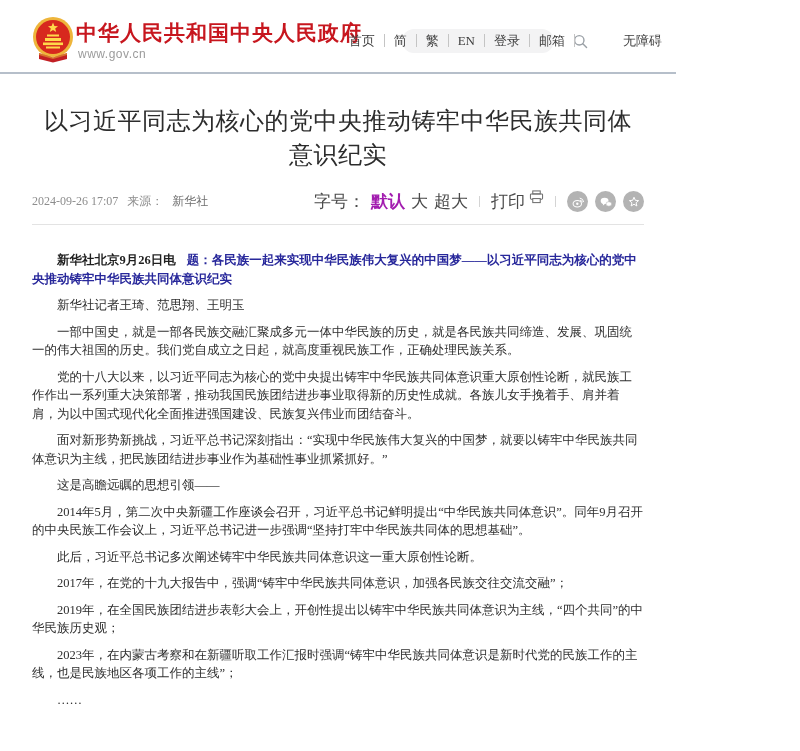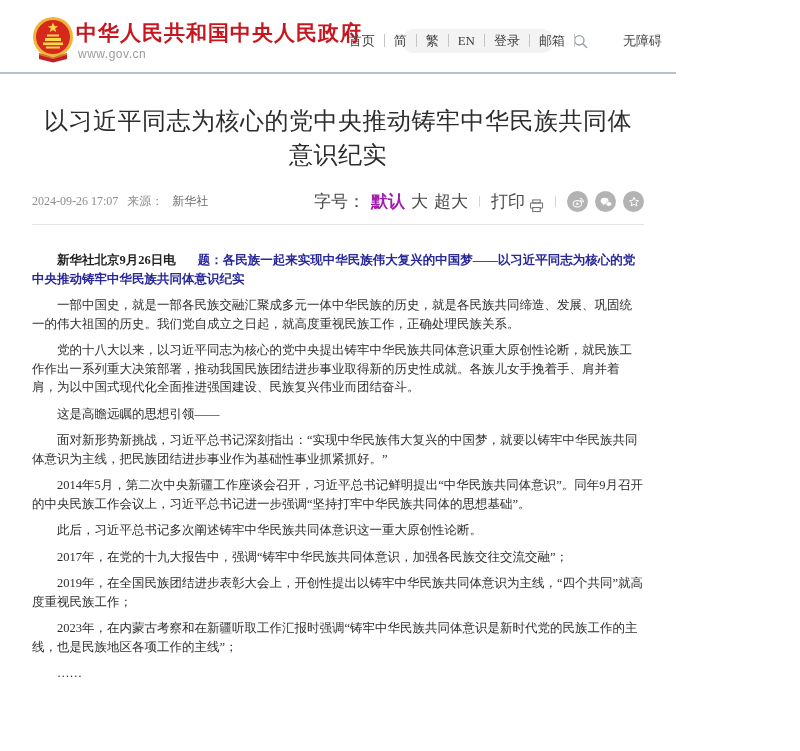--- a/index.html
+++ b/index.html
@@ -27,28 +27,28 @@
   .article-title { margin-top:30px; font-size:24px; font-weight:400; color:#2c2c2c; text-align:center; line-height:34px; letter-spacing:.5px; }
 
   .meta-row { margin-top:18px; display:flex; justify-content:space-between; align-items:center; border-bottom:1px solid #e3e3e3; padding-bottom:11px; font-family:"Liberation Serif", serif; }
   .meta-left { font-size:12px; color:#8d8d8d; }
   .meta-left span { margin-right:6px; }
   .meta-left .src-value { color:#6f6f6f; }
   .meta-right { display:flex; align-items:center; font-size:17px; color:#4a4a4a; }
   .fs { margin-left:6px; cursor:pointer; text-decoration:none; color:#4a4a4a; }
   .fs.active { color:#a21caf; font-weight:bold; }
   .vsep { display:inline-block; width:1px; height:11px; background:#d4d4d4; margin:0 11px; }
-  .print-btn { display:flex; align-items:flex-end; gap:4px; cursor:pointer; color:#4a4a4a; text-decoration:none; }
+  .print-btn { display:flex; align-items:flex-start; gap:4px; cursor:pointer; color:#4a4a4a; text-decoration:none; }
   .share-group { display:flex; align-items:center; gap:7px; }
   .share-circle { width:21px; height:21px; border-radius:50%; background:#b3b3b3; display:flex; align-items:center; justify-content:center; cursor:pointer; }
 
   .article-body { margin-top:26px; font-family:"Liberation Serif", serif; font-size:12.5px; color:#2e2e2e; }
   .article-body p { line-height:18.5px; margin-bottom:8px; text-indent:2em; }
   p.lead { font-weight:bold; color:#1f1f1f; }
-  .lead-prefix { margin-right:22px; }
+  .lead-prefix { margin-right:11px; }
   .lead-title { color:#28289b; }
 </style>
 </head>
 <body>
 
 <div class="page">
 
   <header class="site-header">
     <svg class="emblem" viewBox="0 0 42 47">
       <circle cx="21" cy="21" r="20" fill="#eeb53b"></circle>
@@ -134,27 +134,28 @@
         </span>
       </div>
     </div>
 
     <article class="article-body">
       <p class="lead">
         <span class="lead-prefix">新华社北京9月26日电</span><span class="lead-title">题：各民族一起来实现中华民族伟大复兴的中国梦——以习近平同志为核心的党中央推动铸牢中华民族共同体意识纪实</span>
       </p>
       <div>
 
+      <p class="body-p">新华社记者王琦、范思翔、王明玉</p>
           <p class="body-p">一部中国史，就是一部各民族交融汇聚成多元一体中华民族的历史，就是各民族共同缔造、发展、巩固统一的伟大祖国的历史。我们党自成立之日起，就高度重视民族工作，正确处理民族关系。</p>
           <p class="body-p">党的十八大以来，以习近平同志为核心的党中央提出铸牢中华民族共同体意识重大原创性论断，就民族工作作出一系列重大决策部署，推动我国民族团结进步事业取得新的历史性成就。各族儿女手挽着手、肩并着肩，为以中国式现代化全面推进强国建设、民族复兴伟业而团结奋斗。</p>
+          <p class="body-p">面对新形势新挑战，习近平总书记深刻指出：“实现中华民族伟大复兴的中国梦，就要以铸牢中华民族共同体意识为主线，把民族团结进步事业作为基础性事业抓紧抓好。”</p>
           <p class="body-p">这是高瞻远瞩的思想引领——</p>
-          <p class="body-p">面对新形势新挑战，习近平总书记深刻指出：“实现中华民族伟大复兴的中国梦，就要以铸牢中华民族共同体意识为主线，把民族团结进步事业作为基础性事业抓紧抓好。”</p>
           <p class="body-p">2014年5月，第二次中央新疆工作座谈会召开，习近平总书记鲜明提出“中华民族共同体意识”。同年9月召开的中央民族工作会议上，习近平总书记进一步强调“坚持打牢中华民族共同体的思想基础”。</p>
           <p class="body-p">此后，习近平总书记多次阐述铸牢中华民族共同体意识这一重大原创性论断。</p>
           <p class="body-p">2017年，在党的十九大报告中，强调“铸牢中华民族共同体意识，加强各民族交往交流交融”；</p>
-          <p class="body-p">2019年，在全国民族团结进步表彰大会上，开创性提出以铸牢中华民族共同体意识为主线，“四个共同”就高度重视民族工作；</p>
+          <p class="body-p">2019年，在全国民族团结进步表彰大会上，开创性提出以铸牢中华民族共同体意识为主线，“四个共同”的中华民族历史观；</p>
           <p class="body-p">2023年，在内蒙古考察和在新疆听取工作汇报时强调“铸牢中华民族共同体意识是新时代党的民族工作的主线，也是民族地区各项工作的主线”；</p>
           <p class="body-p">……</p>
         </div>
     </article>
   </main>
 
 </div>
 
 </body></html>

